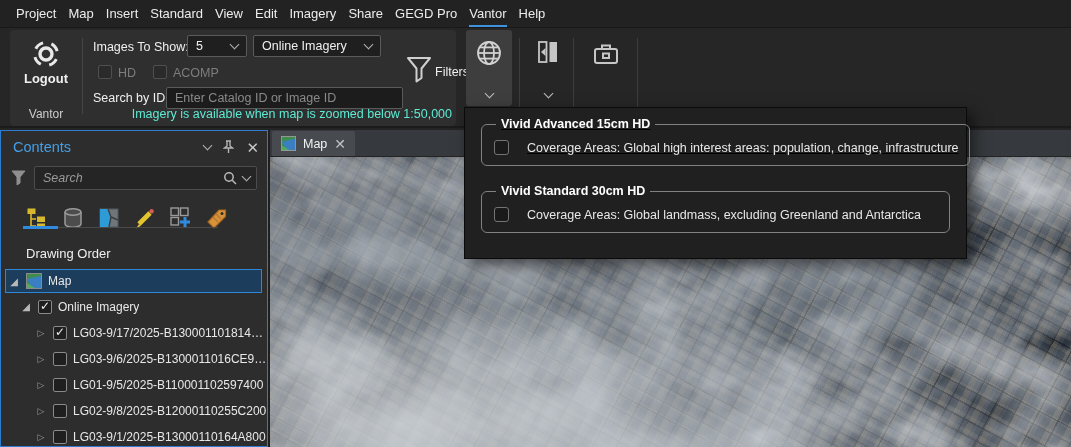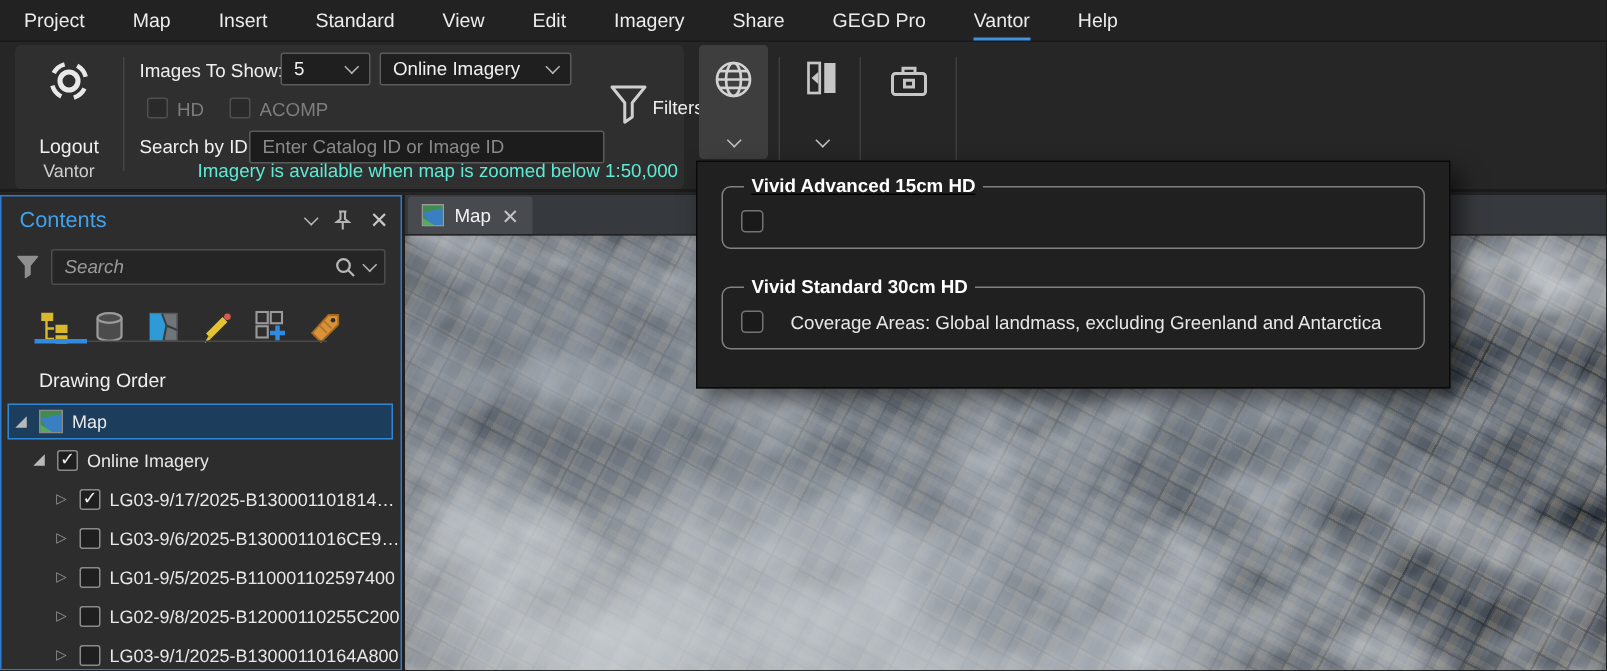--- a/index.html
+++ b/index.html
@@ -2,35 +2,35 @@
 <html><head>
 <meta charset="utf-8">
 <style>
   * { margin:0; padding:0; box-sizing:border-box; }
   html,body { background:#111; }
   body { font-family:"Liberation Sans","DejaVu Sans",sans-serif; }
   .screen { position:relative; width:1071px; height:447px; background:#242424; overflow:hidden; }
 
   
   .menubar { position:absolute; left:0; top:0; width:100%; height:28px; background:#222222;
-             display:flex; align-items:stretch; gap:32px; padding-left:16px; border-bottom:1px solid #191919; }
+             display:flex; align-items:stretch; gap:12px; padding-left:16px; border-bottom:1px solid #191919; }
   .menu-item { display:flex; align-items:center; color:#ececec; font-size:13px; cursor:default;
                border-bottom:2px solid transparent; padding-top:2px; }
   .menu-item.active { border-bottom-color:#3f92e0; }
 
   
   .ribbon { position:absolute; left:0; top:28px; width:100%; height:100px; background:#262626;
             border-bottom:2px solid #1b1b1b; }
   .ribbon-group { position:absolute; left:10px; top:2px; width:446px; height:96px;
                   background:#2f2f2f; border-radius:4px; }
   .logout-cell { position:absolute; left:0; top:0; width:72px; height:96px; text-align:center; }
   .logout-btn { position:absolute; left:6px; top:4px; width:60px; height:70px; border-radius:3px;
                 display:flex; flex-direction:column; align-items:center; justify-content:flex-start; cursor:pointer; }
   .logout-btn svg { margin-top:3px; }
-  .logout-label { color:#f0f0f0; font-size:13px; margin-top:19px; }
+  .logout-label { color:#f0f0f0; font-size:13px; margin-top:0;font-weight:bold; }
   .group-caption { position:absolute; bottom:5px; color:#cdcdcd; font-size:12px; width:100%; text-align:center; }
   .cell-sep { position:absolute; top:8px; width:1px; height:76px; background:#454545; }
 
   .rb-label { position:absolute; color:#f0f0f0; font-size:12.5px; }
   .rb-select { position:absolute; height:22px; background:#1f1f1f; border:1px solid #5a5a5a; border-radius:2px;
                color:#f0f0f0; font-size:12.5px; display:flex; align-items:center; padding:0 8px; cursor:pointer; }
   .rb-select .sel-text { flex:1; white-space:nowrap; overflow:hidden; }
   .chev { width:7px; height:7px; border-right:1.6px solid #b4b4b4; border-bottom:1.6px solid #b4b4b4;
           transform:rotate(45deg); flex:0 0 auto; margin-top:-3px; }
   .rb-checkbox { position:absolute; width:14px; height:14px; background:#2a2a2a; border:1px solid #4f4f4f;
@@ -417,20 +417,21 @@
         <div class="fog-layer"></div>
       </div>
     </div>
   </div>
 
   <div class="imagery-panel">
     <fieldset class="imagery-group ig1">
       <legend>Vivid Advanced 15cm HD</legend>
       <div class="ig-row">
         <span class="ig-cb"></span>
+        <span class="ig-desc">Coverage Areas: Global high interest areas: population, change, infrastructure</span>
       </div>
     </fieldset>
     <fieldset class="imagery-group ig2">
       <legend>Vivid Standard 30cm HD</legend>
       <div class="ig-row">
         <span class="ig-cb"></span>
         <span class="ig-desc">Coverage Areas: Global landmass, excluding Greenland and Antarctica</span>
       </div>
     </fieldset>
   </div>

